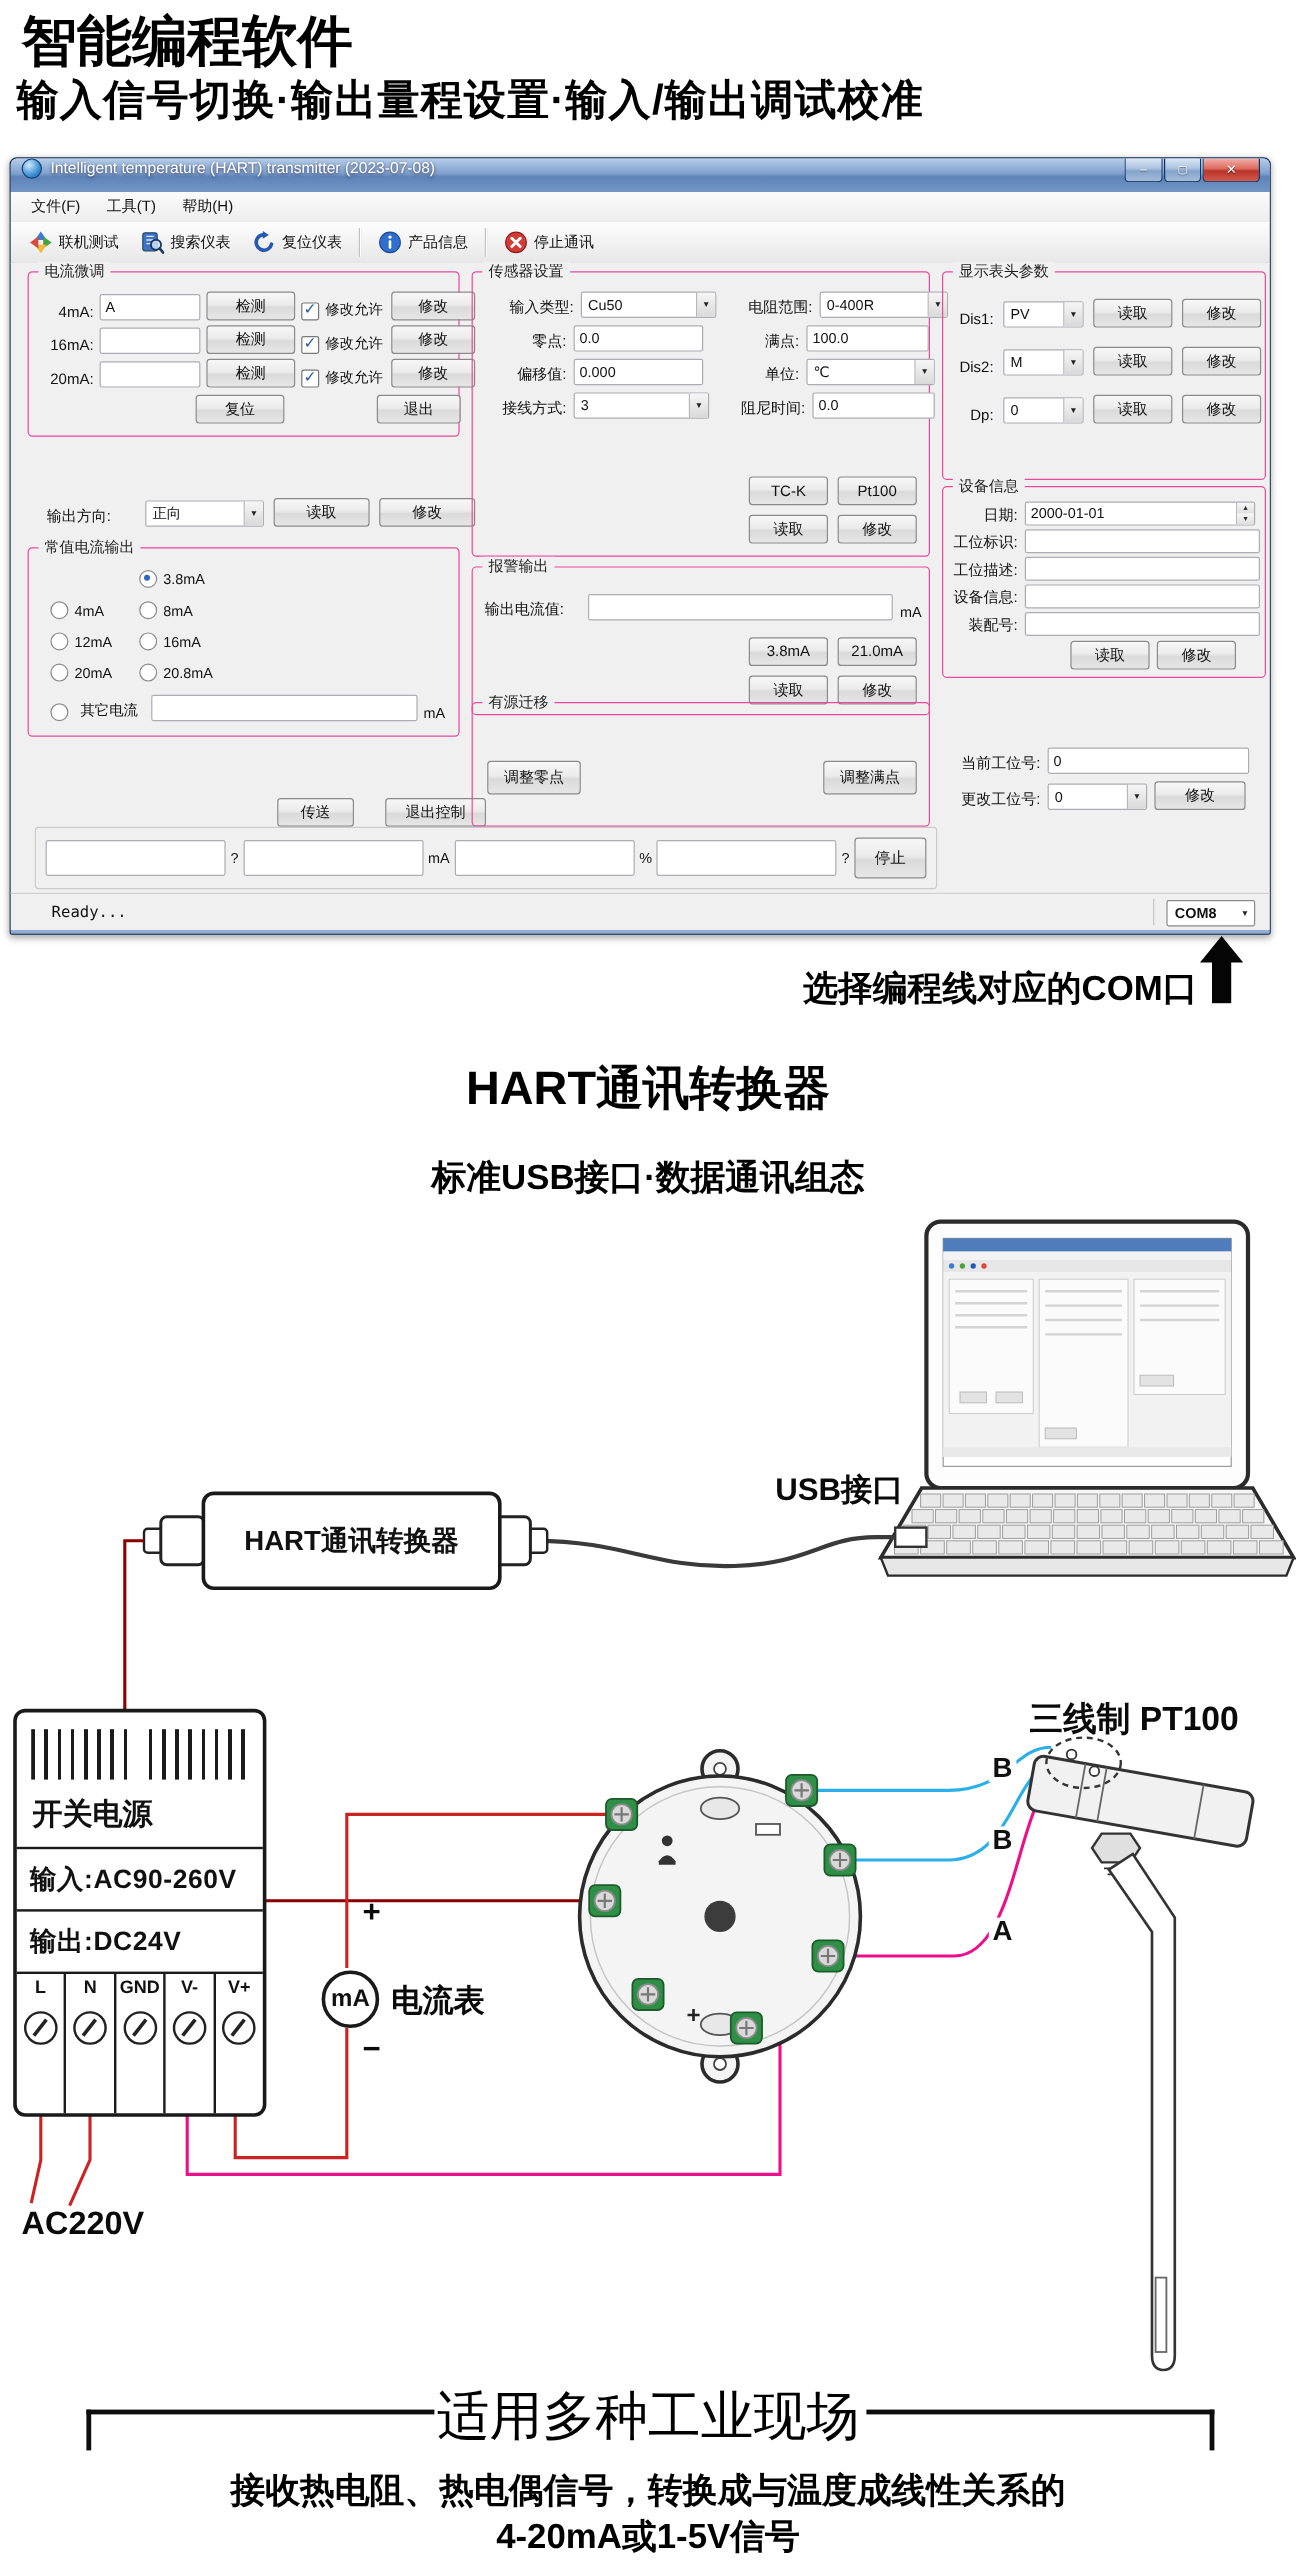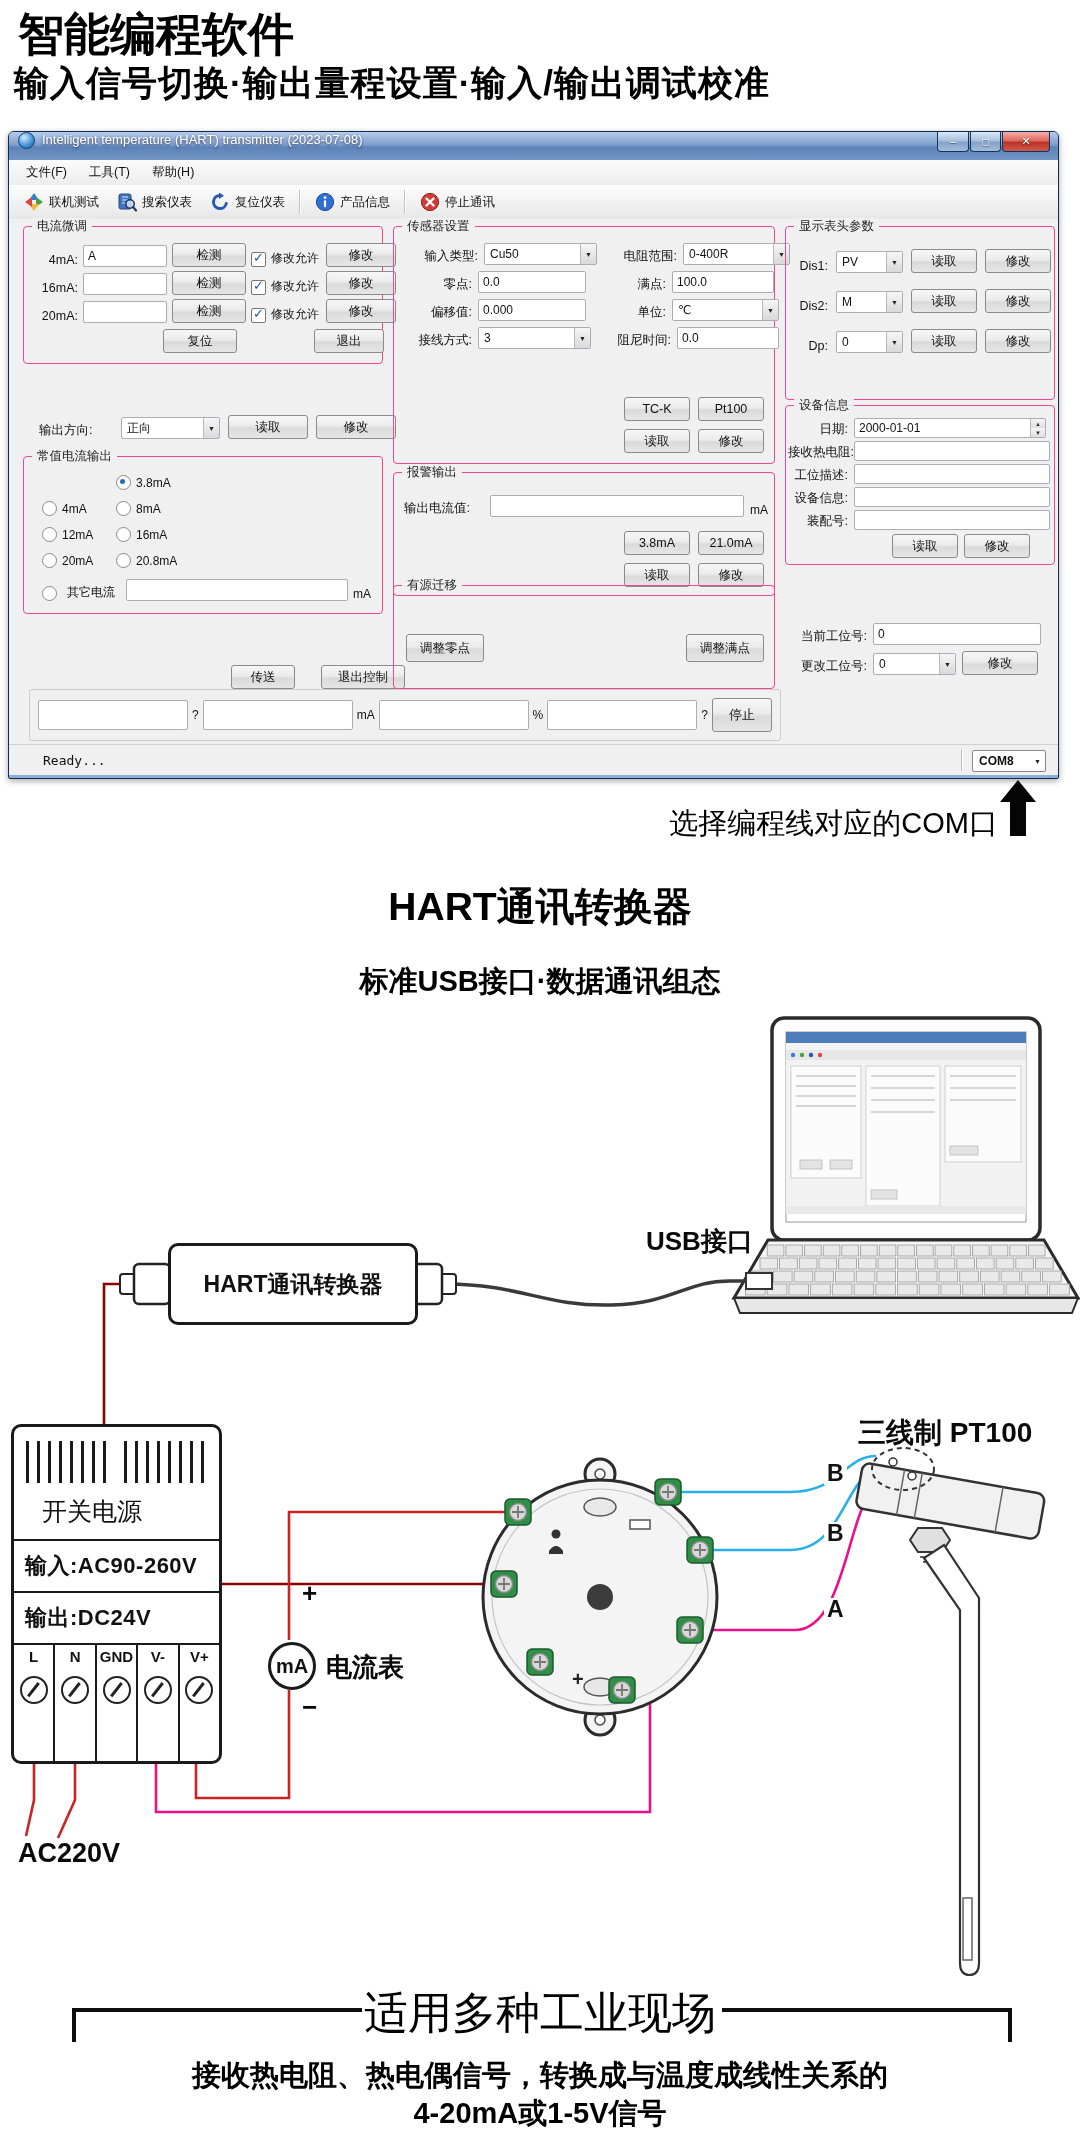--- a/index.html
+++ b/index.html
@@ -68,38 +68,38 @@
   .statusbar{position:absolute;left:0;bottom:3px;right:0;height:30px;border-top:1px solid #d0d0d0;background:#f0f0f0}
   .ready{position:absolute;left:34px;top:8px;font-family:"DejaVu Sans Mono",monospace;font-size:13px;color:#111}
   .stsep{position:absolute;left:952px;top:4px;height:22px;width:1px;background:#c0c0c0;border-right:1px solid #fff}
   .com{position:absolute;right:12px;top:5px;width:66px;height:20px;display:flex;align-items:center;
        background:#fff;border:1px solid #8a8a8a;border-radius:2px;font-size:12px;font-weight:700;padding-left:6px}
 
   
   .com-arrow-head{position:absolute;left:1000px;top:780px;width:0;height:0;
                   border-left:18px solid transparent;border-right:18px solid transparent;border-bottom:22px solid #050505}
   .com-arrow-stem{position:absolute;left:1010px;top:800px;width:16px;height:36px;background:#050505}
-  .com-note{position:absolute;right:82px;top:804px;font-size:29px;font-weight:400;color:#000}
+  .com-note{position:absolute;right:82px;top:804px;font-size:29px;font-weight:700;color:#000}
 
   
   .hart-heading{position:absolute;left:0;top:880px;width:100%;text-align:center;font-size:39px;font-weight:700;color:#000}
   .hart-sub{position:absolute;left:0;top:962px;width:100%;text-align:center;font-size:29px;font-weight:600;color:#000}
 
   .diagram{position:absolute;left:0;top:1000px;z-index:1}
   .dlabel{position:absolute;z-index:2;font-weight:600;color:#0a0a0a;white-space:nowrap}
 
   .converter{position:absolute;left:168px;top:1243px;width:244px;height:76px;background:#fff;z-index:2;
              border:3px solid #1a1a1a;border-radius:10px;display:flex;align-items:center;justify-content:center}
   .converter span{font-size:23px;font-weight:600}
 
   .psu{position:absolute;left:11px;top:1424px;width:211px;height:340px;background:#fff;z-index:2;
        border:3px solid #1a1a1a;border-radius:10px;box-sizing:border-box;display:flex;flex-direction:column}
   .vents{display:flex;gap:12px;padding:14px 10px 0 12px;height:44px;box-sizing:content-box}
   .vent{width:86px;height:42px;background:repeating-linear-gradient(90deg,#1a1a1a 0 3px,transparent 3px 11px)}
-  .psu-name{padding:10px 0 0 28px;font-size:25px;font-weight:400;height:44px}
+  .psu-name{padding:10px 0 0 13px;font-size:25px;font-weight:700;height:44px}
   .psu-row{border-top:2px solid #1a1a1a;height:50px;display:flex;align-items:center;padding-left:11px;
            font-size:22px;font-weight:600;letter-spacing:.5px}
   .tstrip{border-top:2px solid #1a1a1a;flex:1;display:flex}
   .tcell{flex:1;border-right:2px solid #1a1a1a;display:flex;flex-direction:column;align-items:center}
   .tcell:last-child{border-right:none}
   .tlab{font-size:15px;font-weight:700;padding-top:3px;height:22px}
   .screw{width:24px;height:24px;border:2.5px solid #222;border-radius:50%;position:relative;margin-top:6px;background:#fff}
   .screw::after{content:"";position:absolute;left:10px;top:3px;width:2.5px;height:17px;background:#222;transform:rotate(38deg)}
 
   .meter{position:absolute;left:268px;top:1642px;width:42px;height:42px;border:3px solid #1a1a1a;border-radius:50%;
@@ -366,21 +366,21 @@
           <div class="lbl" style="width:60px">日期:</div>
           <div class="tin" style="width:186px;height:18px;padding-right:0">
             <span>2000-01-01</span>
             <span class="spin">
                 <i class="up"></i>
                 <i class="dn"></i>
               </span>
           </div>
         </div>
         <div class="row" style="left:2px;top:35px;gap:6px">
-          <div class="lbl" style="width:60px">接收热电阻:</div>
+          <div class="lbl" style="width:60px">工位标识:</div>
           <div class="tin" style="width:186px;height:18px"></div>
         </div>
         <div class="row" style="left:2px;top:58px;gap:6px">
           <div class="lbl" style="width:60px">工位描述:</div>
           <div class="tin" style="width:186px;height:18px"></div>
         </div>
         <div class="row" style="left:2px;top:81px;gap:6px">
           <div class="lbl" style="width:60px">设备信息:</div>
           <div class="tin" style="width:186px;height:18px"></div>
         </div>

